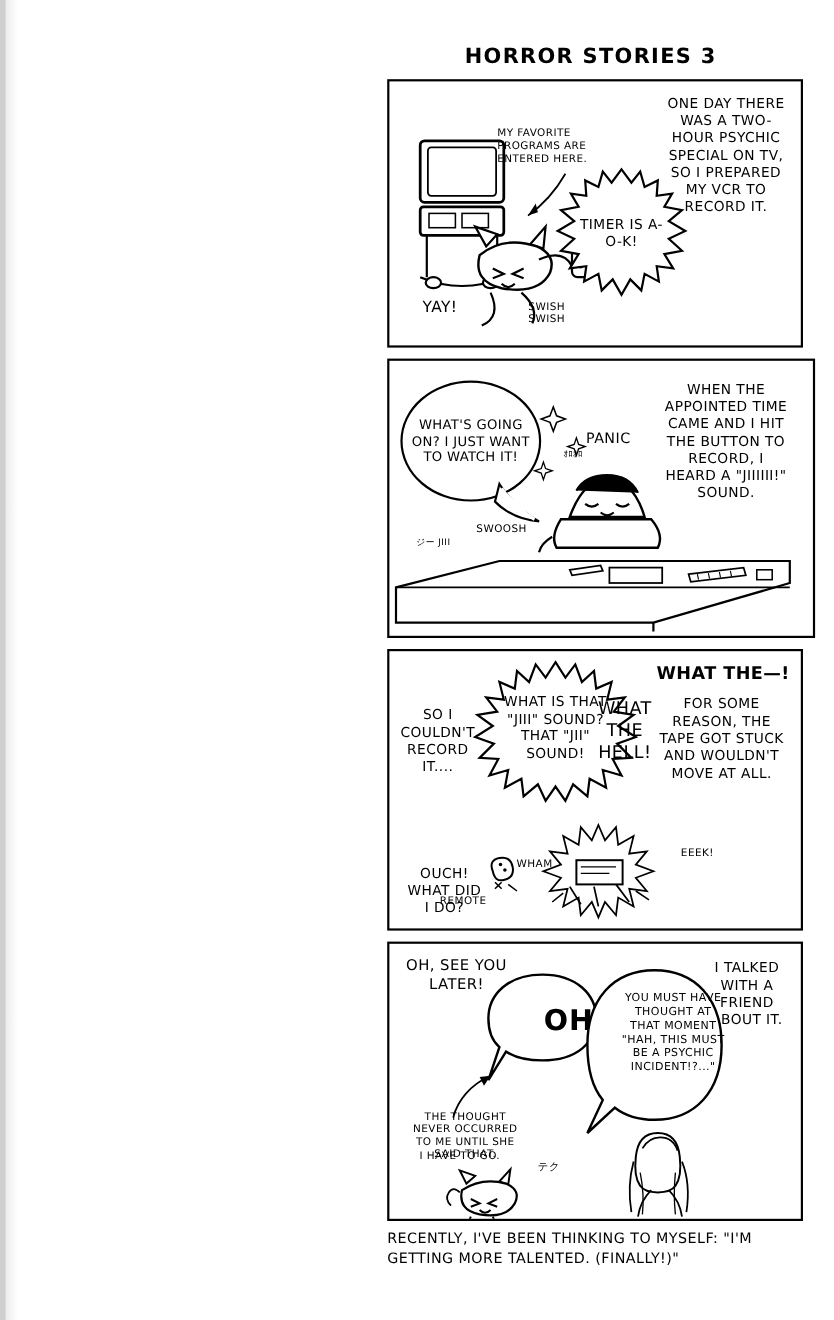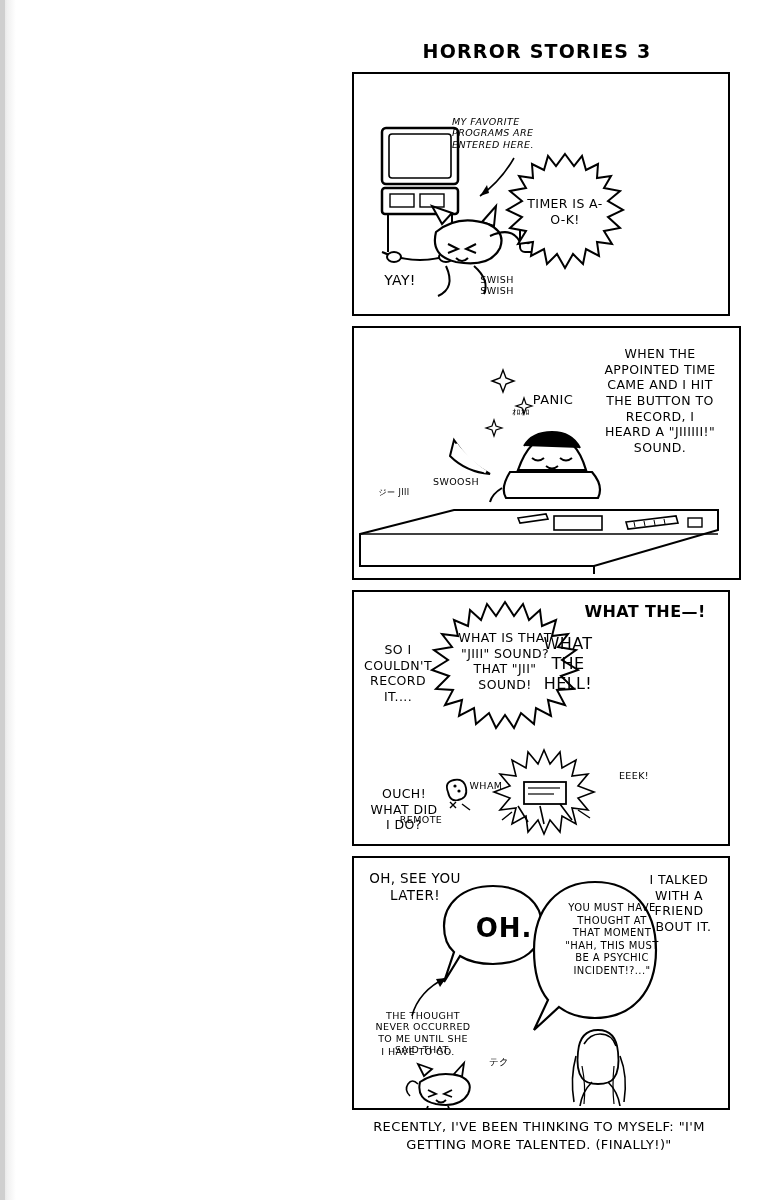--- a/index.html
+++ b/index.html
@@ -70,21 +70,21 @@
     text-transform: uppercase;
   }
   .small {
     font-size: 9.5px;
     line-height: 1.2;
   }
   .tiny {
     font-size: 8px;
     line-height: 1.15;
   }
-  .bold { font-weight: bold; }
+  .bold { font-weight: bold; text-align: right; }
 
   
   .balloon {
     position: absolute;
     border: 2px solid #000;
     border-radius: 50%;
     background: #fff;
     display: flex;
     align-items: center;
     justify-content: center;
@@ -99,54 +99,54 @@
     padding: 0 6px;
   }
 
   svg { display: block; overflow: visible; }
 
   .footer {
     position: absolute;
     left: 352px;
     top: 1118px;
     width: 374px;
-    text-align: center;
     font-size: 13px;
     line-height: 1.35;
     letter-spacing: .4px;
     text-transform: uppercase;
   }
 </style>
 </head>
 <body>
 
 <div class="page">
 
   <div class="page-edge"></div>
   <div class="page-edge2"></div>
 
   <div class="title">Horror Stories 3</div>
 
   <div class="panel" id="panel1">
 
+    <div class="cap" style="left:250px; top:12px; width:112px;">One day there was a two-hour psychic special on TV, so I prepared my VCR to record it.</div>
 
     <svg style="position:absolute; left:18px; top:50px;" width="120" height="150" viewBox="0 0 120 150">
       <rect x="10" y="4" width="76" height="56" rx="4" fill="#fff" stroke="#000" stroke-width="2.5"></rect>
       <rect x="17" y="10" width="62" height="44" rx="3" fill="#fff" stroke="#000" stroke-width="1.6"></rect>
       <rect x="10" y="64" width="76" height="26" rx="3" fill="#fff" stroke="#000" stroke-width="2.5"></rect>
       <rect x="18" y="70" width="24" height="13" fill="#fff" stroke="#000" stroke-width="1.4"></rect>
       <rect x="48" y="70" width="24" height="13" fill="#fff" stroke="#000" stroke-width="1.4"></rect>
       <line x1="16" y1="90" x2="16" y2="128" stroke="#000" stroke-width="2"></line>
       <line x1="80" y1="90" x2="80" y2="128" stroke="#000" stroke-width="2"></line>
       <path d="M10 128 q38 16 76 0" fill="none" stroke="#000" stroke-width="2"></path>
       <ellipse cx="22" cy="133" rx="7" ry="5" fill="#fff" stroke="#000" stroke-width="2"></ellipse>
       <ellipse cx="74" cy="133" rx="7" ry="5" fill="#fff" stroke="#000" stroke-width="2"></ellipse>
     </svg>
 
-    <div class="cap small" style="left:98px; top:42px; width:84px; text-align:left;font-style:italic;">My favorite programs are entered here.</div>
+    <div class="cap small" style="left:98px; top:42px; width:84px; text-align:left;">My favorite programs are entered here.</div>
     <svg style="position:absolute; left:116px; top:82px;" width="50" height="46" viewBox="0 0 50 46">
       <path d="M44 2 C36 16 24 30 10 40" fill="none" stroke="#000" stroke-width="1.6"></path>
       <path d="M10 40 l9 -3 l-2 -8 z" fill="#000"></path>
     </svg>
 
     <svg style="position:absolute; left:58px; top:128px;" width="140" height="100" viewBox="0 0 140 100">
       <path d="M30 22 l-10 -18 l20 7 z" fill="#fff" stroke="#000" stroke-width="2"></path>
       <path d="M70 20 l14 -16 l-2 20 z" fill="#fff" stroke="#000" stroke-width="2"></path>
       <path d="M24 30 q22 -18 52 -8 q18 8 12 24 q-10 20 -44 14 q-26 -6 -20 -30 z" fill="#fff" stroke="#000" stroke-width="2.2"></path>
       <path d="M36 42 l10 5 l-10 4" fill="none" stroke="#000" stroke-width="2"></path>
@@ -175,20 +175,23 @@
                L6 76 L18 65 L3 58 L18 49 L6 39 L22 36 L15 24 L29 26 L28 12 L40 18
                L44 4 L52 14 Z" fill="#fff" stroke="#000" stroke-width="2"></path>
     </svg>
     <div class="cap" style="left:168px; top:122px; width:86px;">Timer is a-o-k!</div>
   </div>
 
   <div class="panel" id="panel2">
 
     <div class="cap" style="left:250px; top:18px; width:112px;">When the appointed time came and I hit the button to record, I heard a "Jiiiiii!" sound.</div>
 
+    <div class="balloon" style="left:10px; top:18px; width:124px; height:106px;">
+      <span>What's going on? I just want to watch it!</span>
+    </div>
     <svg style="position:absolute; left:96px; top:110px;" width="50" height="46" viewBox="0 0 50 46">
       <path d="M4 2 q14 22 36 34 q-24 -2 -40 -18 z" fill="#fff" stroke="#000" stroke-width="2"></path>
       <path d="M6 6 q12 18 30 28" fill="#fff" stroke="#fff" stroke-width="3"></path>
     </svg>
 
     <svg style="position:absolute; left:128px; top:40px;" width="60" height="80" viewBox="0 0 60 80">
       <path d="M18 10 l3 -8 l3 8 l8 3 l-8 3 l-3 8 l-3 -8 l-8 -3 z" fill="#fff" stroke="#000" stroke-width="1.4"></path>
       <path d="M40 36 l2 -6 l2 6 l6 2 l-6 2 l-2 6 l-2 -6 l-6 -2 z" fill="#fff" stroke="#000" stroke-width="1.2"></path>
       <path d="M10 58 l2 -6 l2 6 l6 2 l-6 2 l-2 6 l-2 -6 l-6 -2 z" fill="#fff" stroke="#000" stroke-width="1.2"></path>
     </svg>
@@ -225,20 +228,21 @@
     </svg>
 
     <div class="cap small" style="left:72px; top:148px; width:60px;">Swoosh</div>
     <div class="cap tiny" style="left:12px; top:160px; width:56px;">ジー Jiii</div>
   </div>
 
   <div class="panel" id="panel3">
 
     <div class="cap bold" style="left:218px; top:10px; width:146px; font-size:16px;">What the—!</div>
 
+    <div class="cap" style="left:242px; top:40px; width:120px;">For some reason, the tape got stuck and wouldn't move at all.</div>
 
     <div class="cap" style="left:10px; top:50px; width:68px;">So I couldn't record it....</div>
 
     <svg style="position:absolute; left:76px; top:8px;" width="150" height="160" viewBox="0 0 150 160">
       <path d="M75 2 L84 16 L93 4 L99 20 L110 10 L112 26 L126 20 L122 36 L138 34 L128 47
                L146 50 L132 60 L148 70 L131 76 L144 89 L127 90 L135 105 L118 100 L121 116
                L106 108 L104 124 L91 113 L84 128 L75 115 L66 128 L59 113 L46 124 L44 108
                L29 116 L32 100 L15 105 L23 90 L6 89 L19 76 L2 70 L18 60 L4 50 L22 47
                L12 34 L28 36 L24 20 L38 26 L40 10 L51 20 L57 4 L66 16 Z" fill="#fff" stroke="#000" stroke-width="2"></path>
     </svg>

